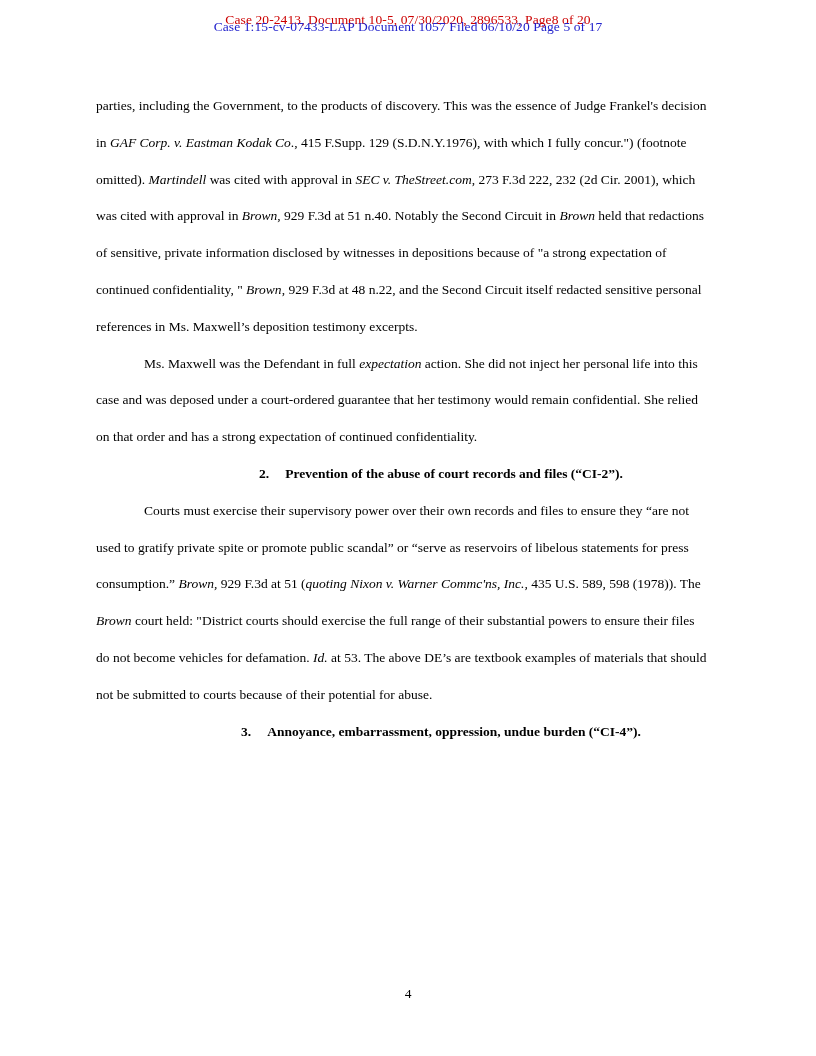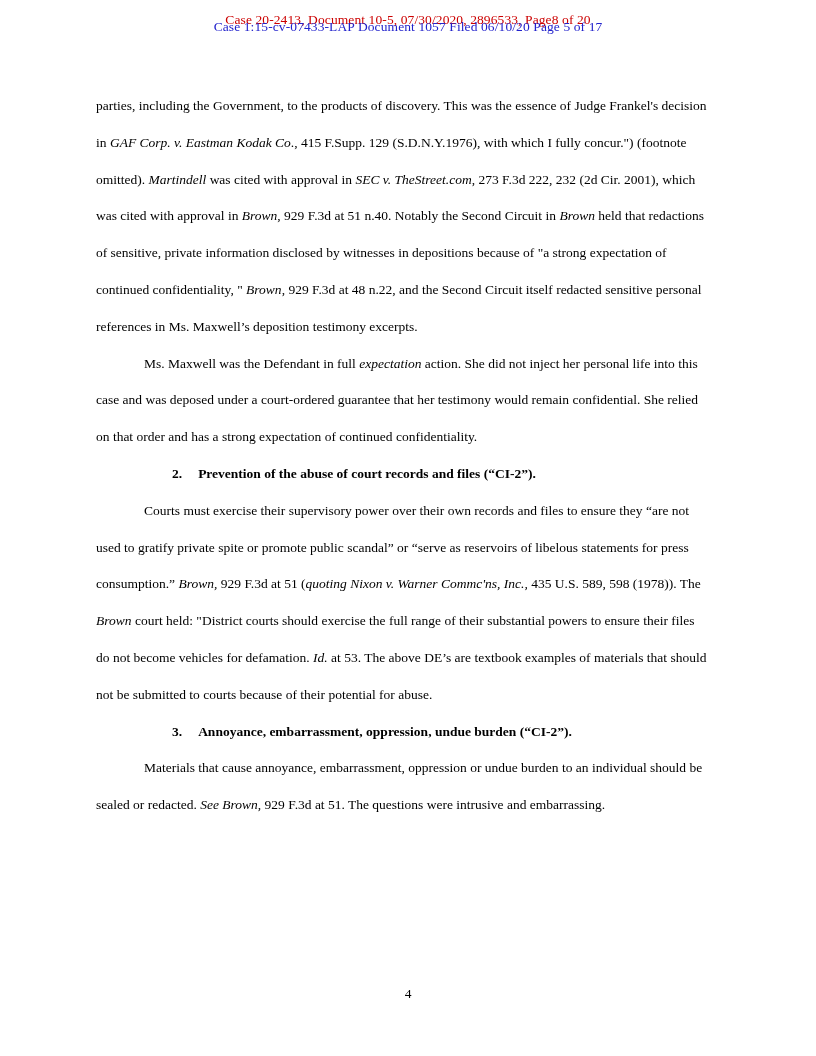--- a/index.html
+++ b/index.html
@@ -32,21 +32,21 @@
     top: 88px;
     left: 96px;
     width: 614px;
     font-size: 13.5px;
     line-height: 36.8px;
     text-align: left;
   }
   .doc-body p { margin: 0; }
   .para.indent { text-indent: 48px; }
   .it { font-style: italic; }
-  .heading { font-weight: bold; padding-left: 76px; }
+  .heading { font-weight: bold; padding-left: 76px; text-align: center; }
   .heading .hnum { display: inline-block; margin-right: 16px; }
   .page-footer {
     position: absolute;
     top: 986px;
     left: 0; right: 0;
     text-align: center;
     font-size: 13.5px;
   }
 </style>
 </head>
@@ -57,19 +57,18 @@
   <div class="header-stamps">
     <div class="stamp red" style="color: rgb(204, 0, 0);">Case 20-2413, Document 10-5, 07/30/2020, 2896533, Page8 of 20</div>
     <div class="stamp blue" style="color: rgb(34, 34, 204);">Case 1:15-cv-07433-LAP   Document 1057   Filed 06/10/20   Page 5 of 17</div>
   </div>
 
   <div class="doc-body">
       <p class="para"><span>parties, including the Government, to the products of discovery. This was the essence of Judge Frankel's decision in </span><span class="it">GAF Corp. v. Eastman Kodak Co</span><span>., 415 F.Supp. 129 (S.D.N.Y.1976), with which I fully concur.") (footnote omitted). </span><span class="it">Martindell</span><span> was cited with approval in </span><span class="it">SEC v. TheStreet.com</span><span>, 273 F.3d 222, 232 (2d Cir. 2001), which was cited with approval in </span><span class="it">Brown</span><span>, 929 F.3d at 51 n.40. Notably the Second Circuit in </span><span class="it">Brown</span><span> held that redactions of sensitive, private information disclosed by witnesses in depositions because of "a strong expectation of continued confidentiality, " </span><span class="it">Brown</span><span>, 929 F.3d at 48 n.22, and the Second Circuit itself redacted sensitive personal references in Ms. Maxwell’s deposition testimony excerpts.</span></p>
       <p class="para indent"><span>Ms. Maxwell was the Defendant in full </span><span class="it">expectation</span><span> action. She did not inject her personal life into this case and was deposed under a court-ordered guarantee that her testimony would remain confidential. She relied on that order and has a strong expectation of continued confidentiality.</span></p>
       <p class="heading"><span class="hnum">2.</span><span>Prevention of the abuse of court records and files (“CI-2”).</span></p>
       <p class="para indent"><span>Courts must exercise their supervisory power over their own records and files to ensure they “are not used to gratify private spite or promote public scandal” or “serve as reservoirs of libelous statements for press consumption.” </span><span class="it">Brown,</span><span> 929 F.3d at 51 (</span><span class="it">quoting Nixon v. Warner Commc'ns, Inc.,</span><span> 435 U.S. 589, 598 (1978)). The </span><span class="it">Brown</span><span> court held: "District courts should exercise the full range of their substantial powers to ensure their files do not become vehicles for defamation. </span><span class="it">Id.</span><span> at 53. The above DE’s are textbook examples of materials that should not be submitted to courts because of their potential for abuse.</span></p>
-      <p class="heading"><span class="hnum">3.</span><span>Annoyance, embarrassment, oppression, undue burden (“CI-2”).</span></p>
-      <p class="para indent"><span>Materials that cause annoyance, embarrassment, oppression or undue burden to an individual should be sealed or redacted. </span><span class="it">See Brown,</span><span> 929 F.3d at 51. The questions were intrusive and embarrassing.</span></p>
+      <p class="heading"><span class="hnum">3.</span><span>Annoyance, embarrassment, oppression, undue burden (“CI-4”).</span></p>
     </div>
 
   <div class="page-footer">4</div>
 
 </div>
 
 </body></html>

